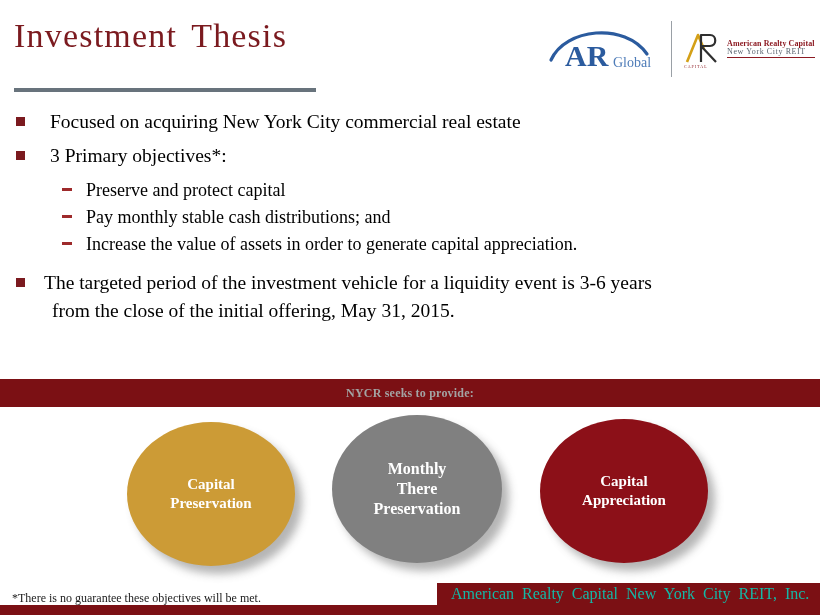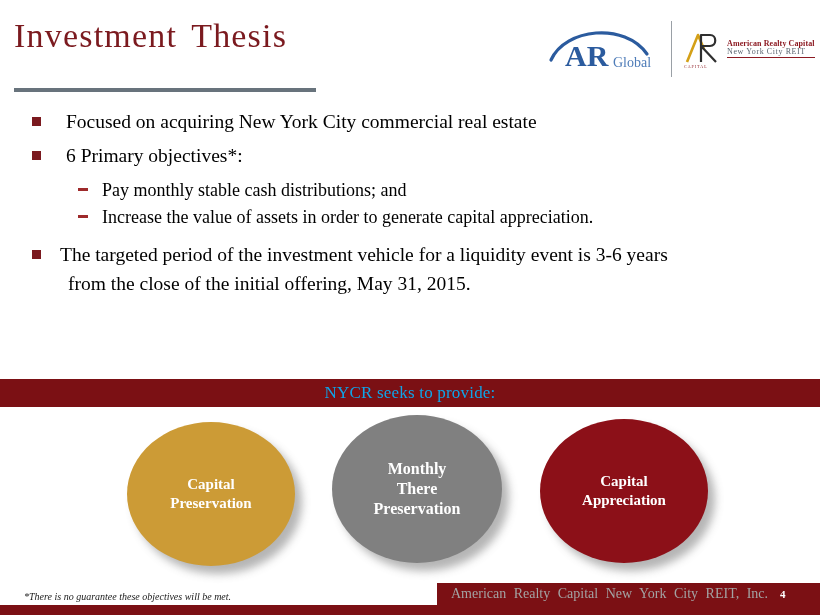--- a/index.html
+++ b/index.html
@@ -92,21 +92,21 @@
   }
   .arc-rule {
     height: 1px;
     background: #8C1A22;
     width: 100%;
   }
 
   
   #bullets {
     position: absolute;
-    left: 28px;
+    left: 12px;
     top: 108px;
     width: 790px;
     color: #000000;
   }
   .lvl1 {
     position: relative;
     padding-left: 38px;
     font-size: 19.5px;
     line-height: 1.45;
     margin-bottom: 6px;
@@ -145,23 +145,23 @@
     left: 0;
     top: 379px;
     width: 820px;
     height: 28px;
     background: #7B1014;
     display: flex;
     align-items: center;
     justify-content: center;
   }
   #nycr-banner-text {
-    color: #0ea5e9;
-    font-size: 17px;
-    font-weight: normal;
+    color: #a3a3a3;
+    font-size: 12px;
+    font-weight: bold;
     letter-spacing: .2px;
   }
 
   
   #circles {
     position: absolute;
     left: 0;
     top: 407px;
     width: 820px;
     height: 165px;
@@ -200,41 +200,40 @@
     width: 168px;
     height: 144px;
     background: #8C1018;
     font-size: 15px;
   }
   .circle .label { padding: 0 8px; }
 
   
   #footnote {
     position: absolute;
-    left: 24px;
+    left: 12px;
     top: 591px;
-    font-size: 10px;
+    font-size: 12px;
     color: #1a1a1a;
     font-family: "Liberation Serif", "DejaVu Serif", serif;
     white-space: nowrap;
-    font-style: italic;
   }
   #footer-bar {
     position: absolute;
     left: 437px;
     top: 583px;
     width: 383px;
     height: 22px;
     background: #7B1014;
     display: flex;
     align-items: center;
   }
   #footer-company {
-    color: #a3a3a3;
-    font-size: 14px;
+    color: #14b8a6;
+    font-size: 16px;
     word-spacing: 4px;
     margin-left: 14px;
     white-space: nowrap;
     text-align: center;
   }
   #footer-page {
     color: #ffffff;
     font-size: 11px;
     font-weight: bold;
     margin-left: 12px;
@@ -287,26 +286,27 @@
 
   <div id="bullets">
 
     <div class="lvl1">
       <span class="sq"></span>
       <span class="txt">Focused on acquiring New York City commercial real estate</span>
     </div>
 
     <div class="lvl1">
       <span class="sq"></span>
-      <span class="txt">6 Primary objectives*:</span>
+      <span class="txt">3 Primary objectives*:</span>
     </div>
 
     <div class="lvl2-group">
       <div class="lvl2">
         <span class="dash"></span>
+        <span class="txt">Preserve and protect capital</span>
       </div>
       <div class="lvl2">
         <span class="dash"></span>
         <span class="txt">Pay monthly stable cash distributions; and</span>
       </div>
       <div class="lvl2">
         <span class="dash"></span>
         <span class="txt">Increase the value of assets in order to generate capital appreciation.</span>
       </div>
     </div>

